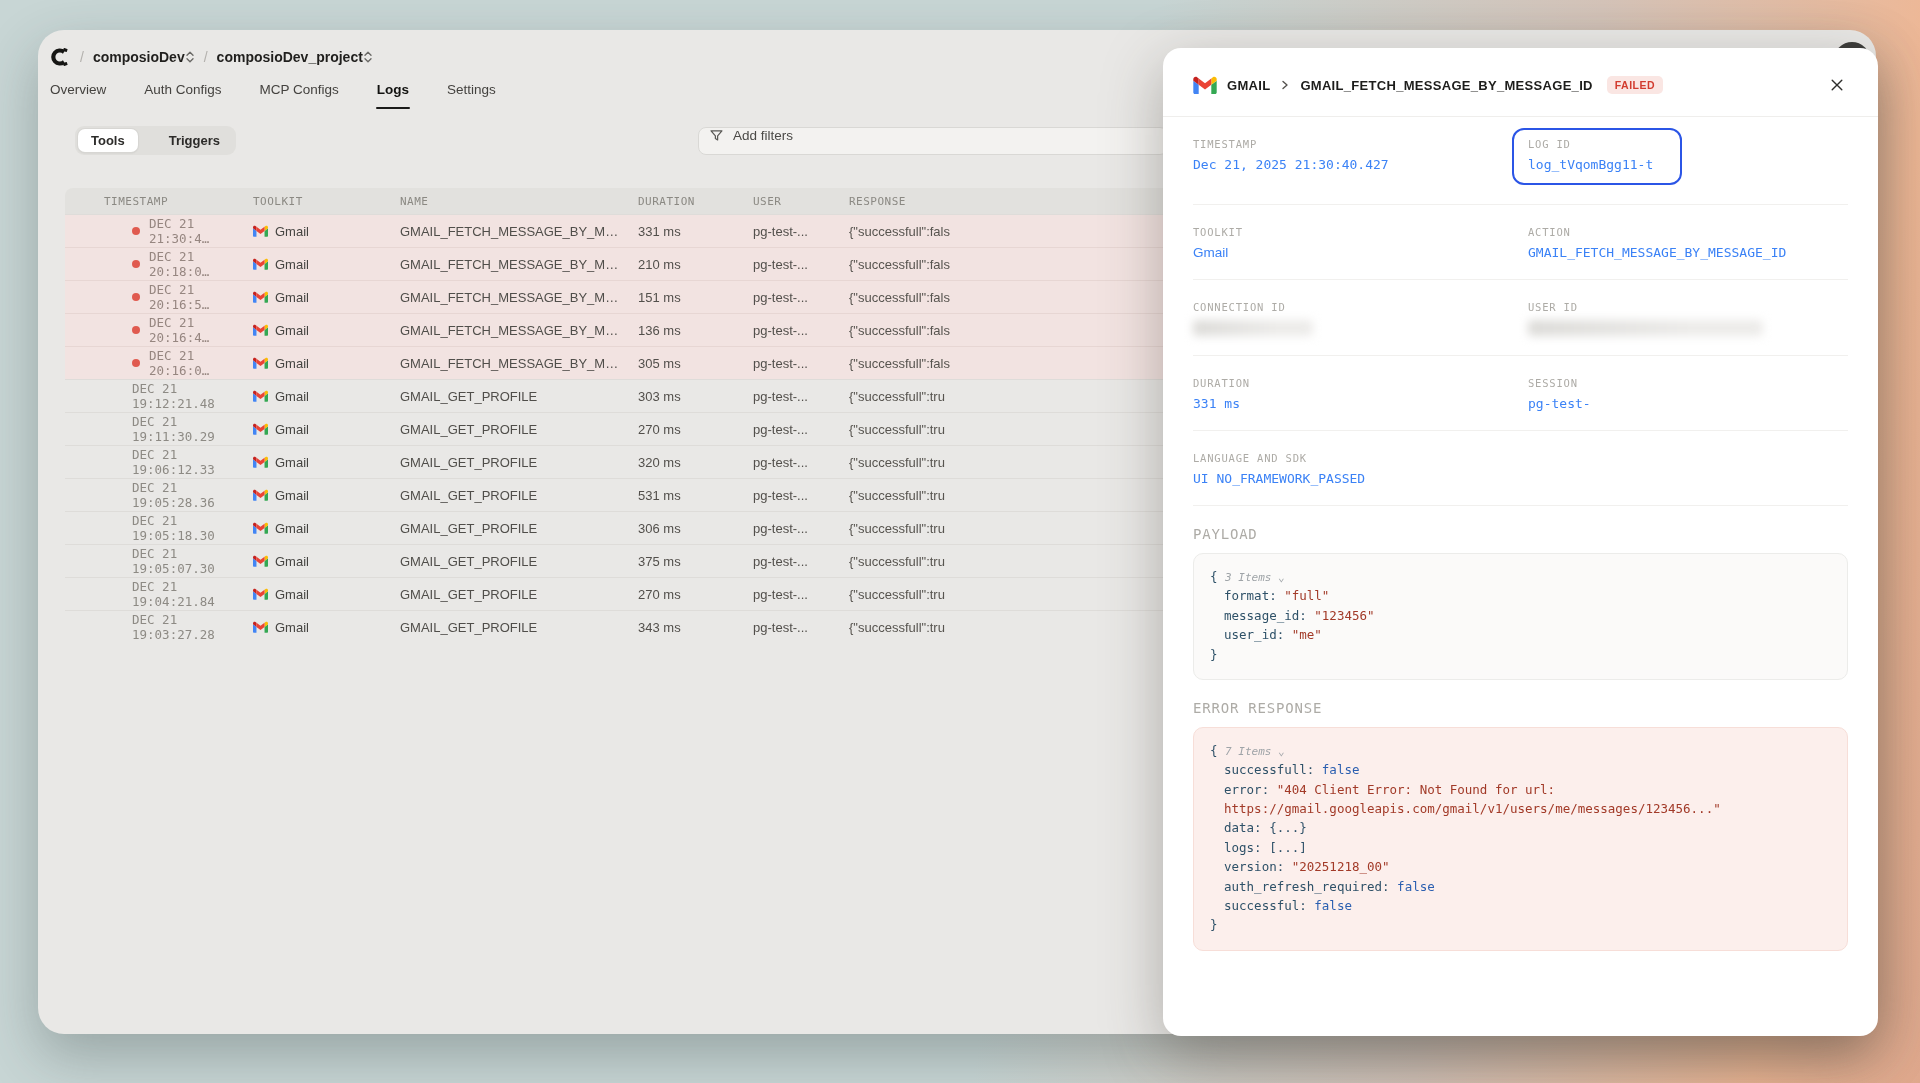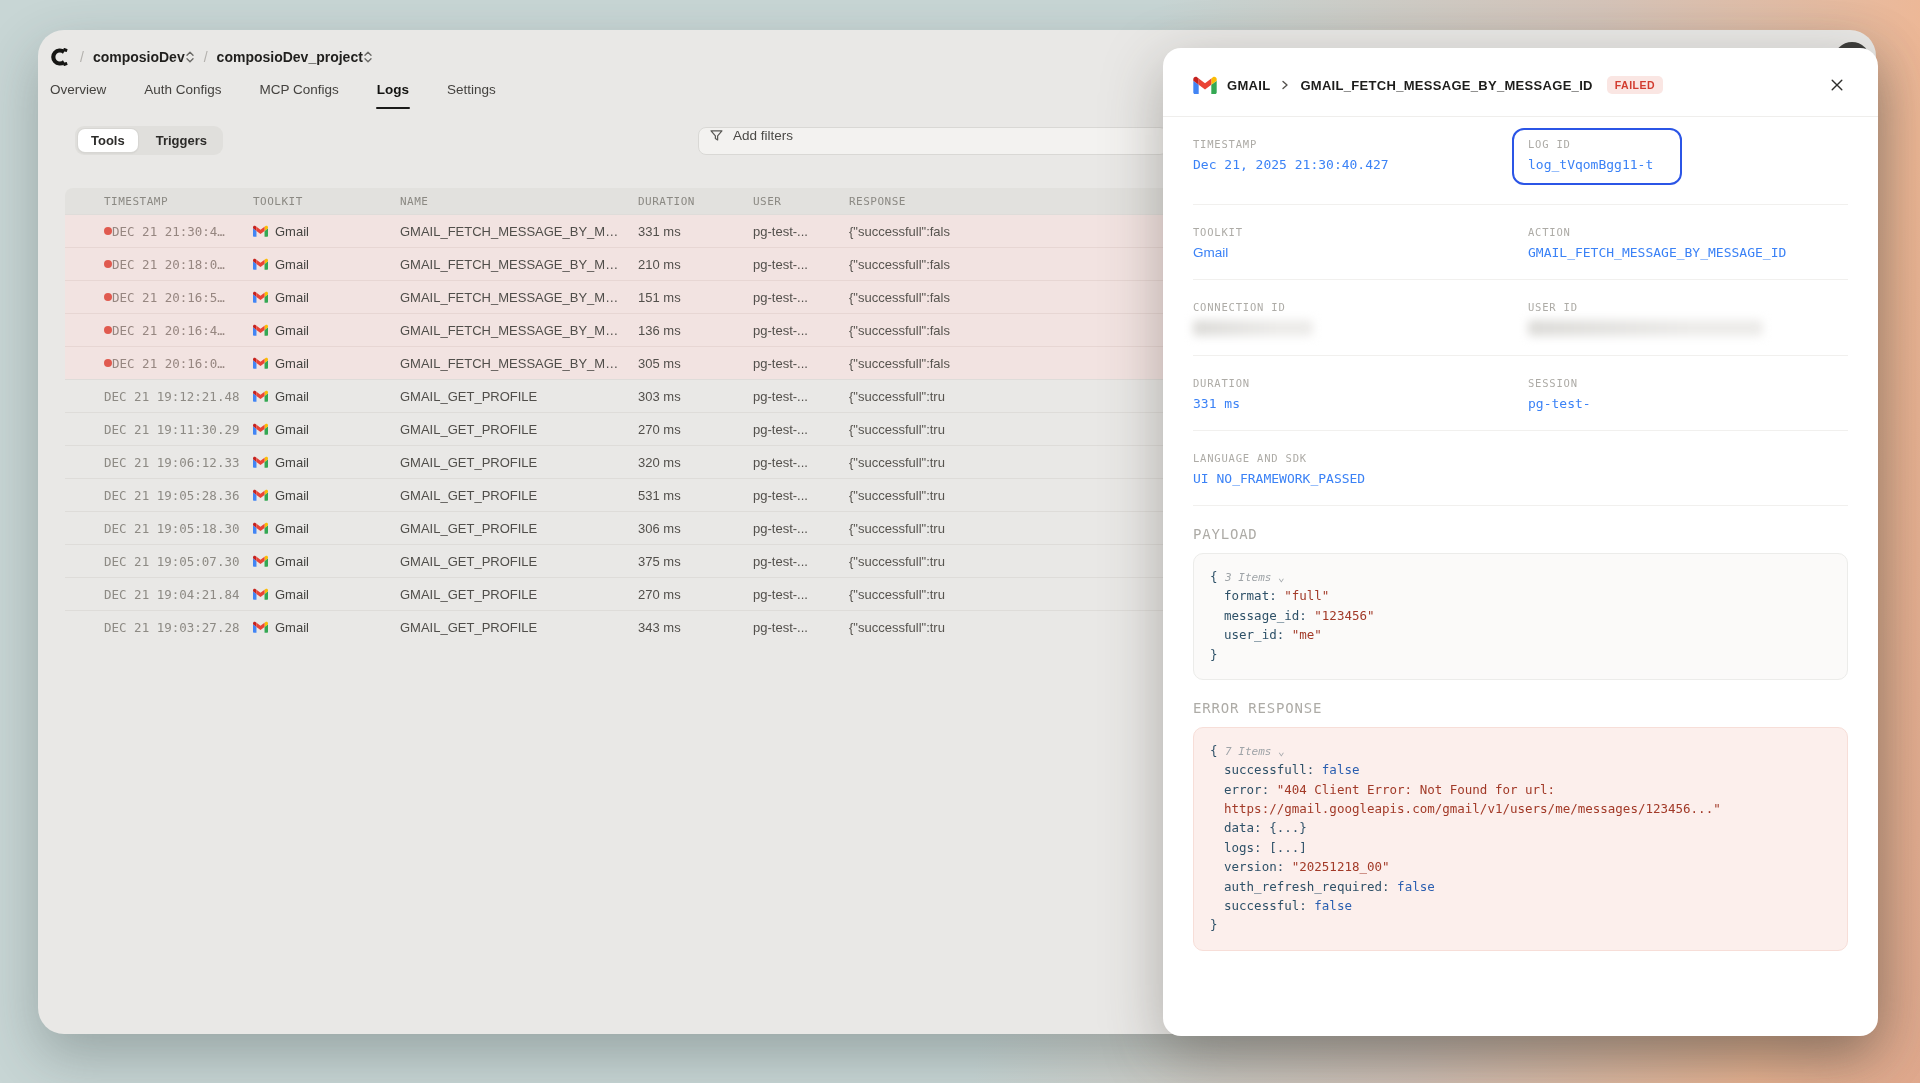--- a/index.html
+++ b/index.html
@@ -26,41 +26,41 @@
   .crumb { font-size:14px; font-weight:700; color:#201f1d; display:flex; align-items:center; cursor:pointer; }
   .updown { width:10px; height:14px; display:flex; }
 
   
   .tabs { position:absolute; left:11px; top:52px; display:flex; gap:36px; font-size:13.5px; color:#44423f; }
   .tab { padding:0 1px 12px; position:relative; cursor:pointer; }
   .tab.active { color:#121210; font-weight:700; }
   .tab.active::after { content:""; position:absolute; left:0; right:0; bottom:0; height:2px; background:#1b1b19; border-radius:1px; }
 
   
-  .segment { position:absolute; left:37px; top:96px; background:#e0dfdc; border-radius:9px; padding:3px; display:flex; gap:5px; }
+  .segment { position:absolute; left:37px; top:96px; background:#e0dfdc; border-radius:9px; padding:3px; display:flex; gap:18px; }
   .seg { padding:4px 13px; font-size:13px; font-weight:600; color:#2c2b29; border-radius:7px; cursor:pointer; }
   .seg.active { background:#fff; box-shadow:0 0 0 1px #d7d6d3, 0 1px 2px rgba(0,0,0,.10); }
   .filter-box {
     position:absolute; left:660px; top:97px; width:470px; height:28px;
     border:1px solid #d9d8d5; background:#f3f2f0; border-radius:8px;
     display:flex; gap:9px; padding:0 10px;
     color:#4b4a47; font-size:13.5px; cursor:text;
   }
 
   
   .table { position:absolute; left:27px; top:158px; width:1436px; }
   .grid-cols { display:grid; grid-template-columns:149px 147px 238px 115px 96px 1fr; padding-left:39px; align-items:center; }
   .thead {
     height:26px; background:#e2e1de; border-radius:8px 8px 0 0;
     font-family:"DejaVu Sans Mono", monospace; font-size:11px; letter-spacing:.5px; color:#8b8983;
   }
   .trow { height:33px; border-top:1px solid #dedcd9; font-size:13px; color:#524f4b; cursor:pointer; }
   .trow.failed { background:#f2e3e1; }
   .trow.failed + .trow.failed { border-top-color:#e7d6d3; }
-  .c-ts { font-family:"DejaVu Sans Mono", monospace; font-size:12.5px; color:#8d8a84; display:flex; align-items:center; gap:0; }
+  .c-ts { font-family:"DejaVu Sans Mono", monospace; font-size:12.5px; color:#8d8a84; display:flex; align-items:center; gap:9px;margin-left:28px; }
   .failed .c-ts { color:#968680; }
   .dot { width:8px; height:8px; border-radius:50%; background:#e05a4f; flex:0 0 auto; }
   .c-toolkit { display:flex; gap:7px; align-items:center; color:#454441; }
   .c-toolkit svg { width:15px; height:12px; }
   .c-name { color:#504e4a; white-space:nowrap; overflow:hidden; }
   .c-resp { white-space:nowrap; overflow:hidden; color:#57544f; }
 
   
   .panel {
     position:absolute; left:1163px; top:48px; width:715px; height:988px;

